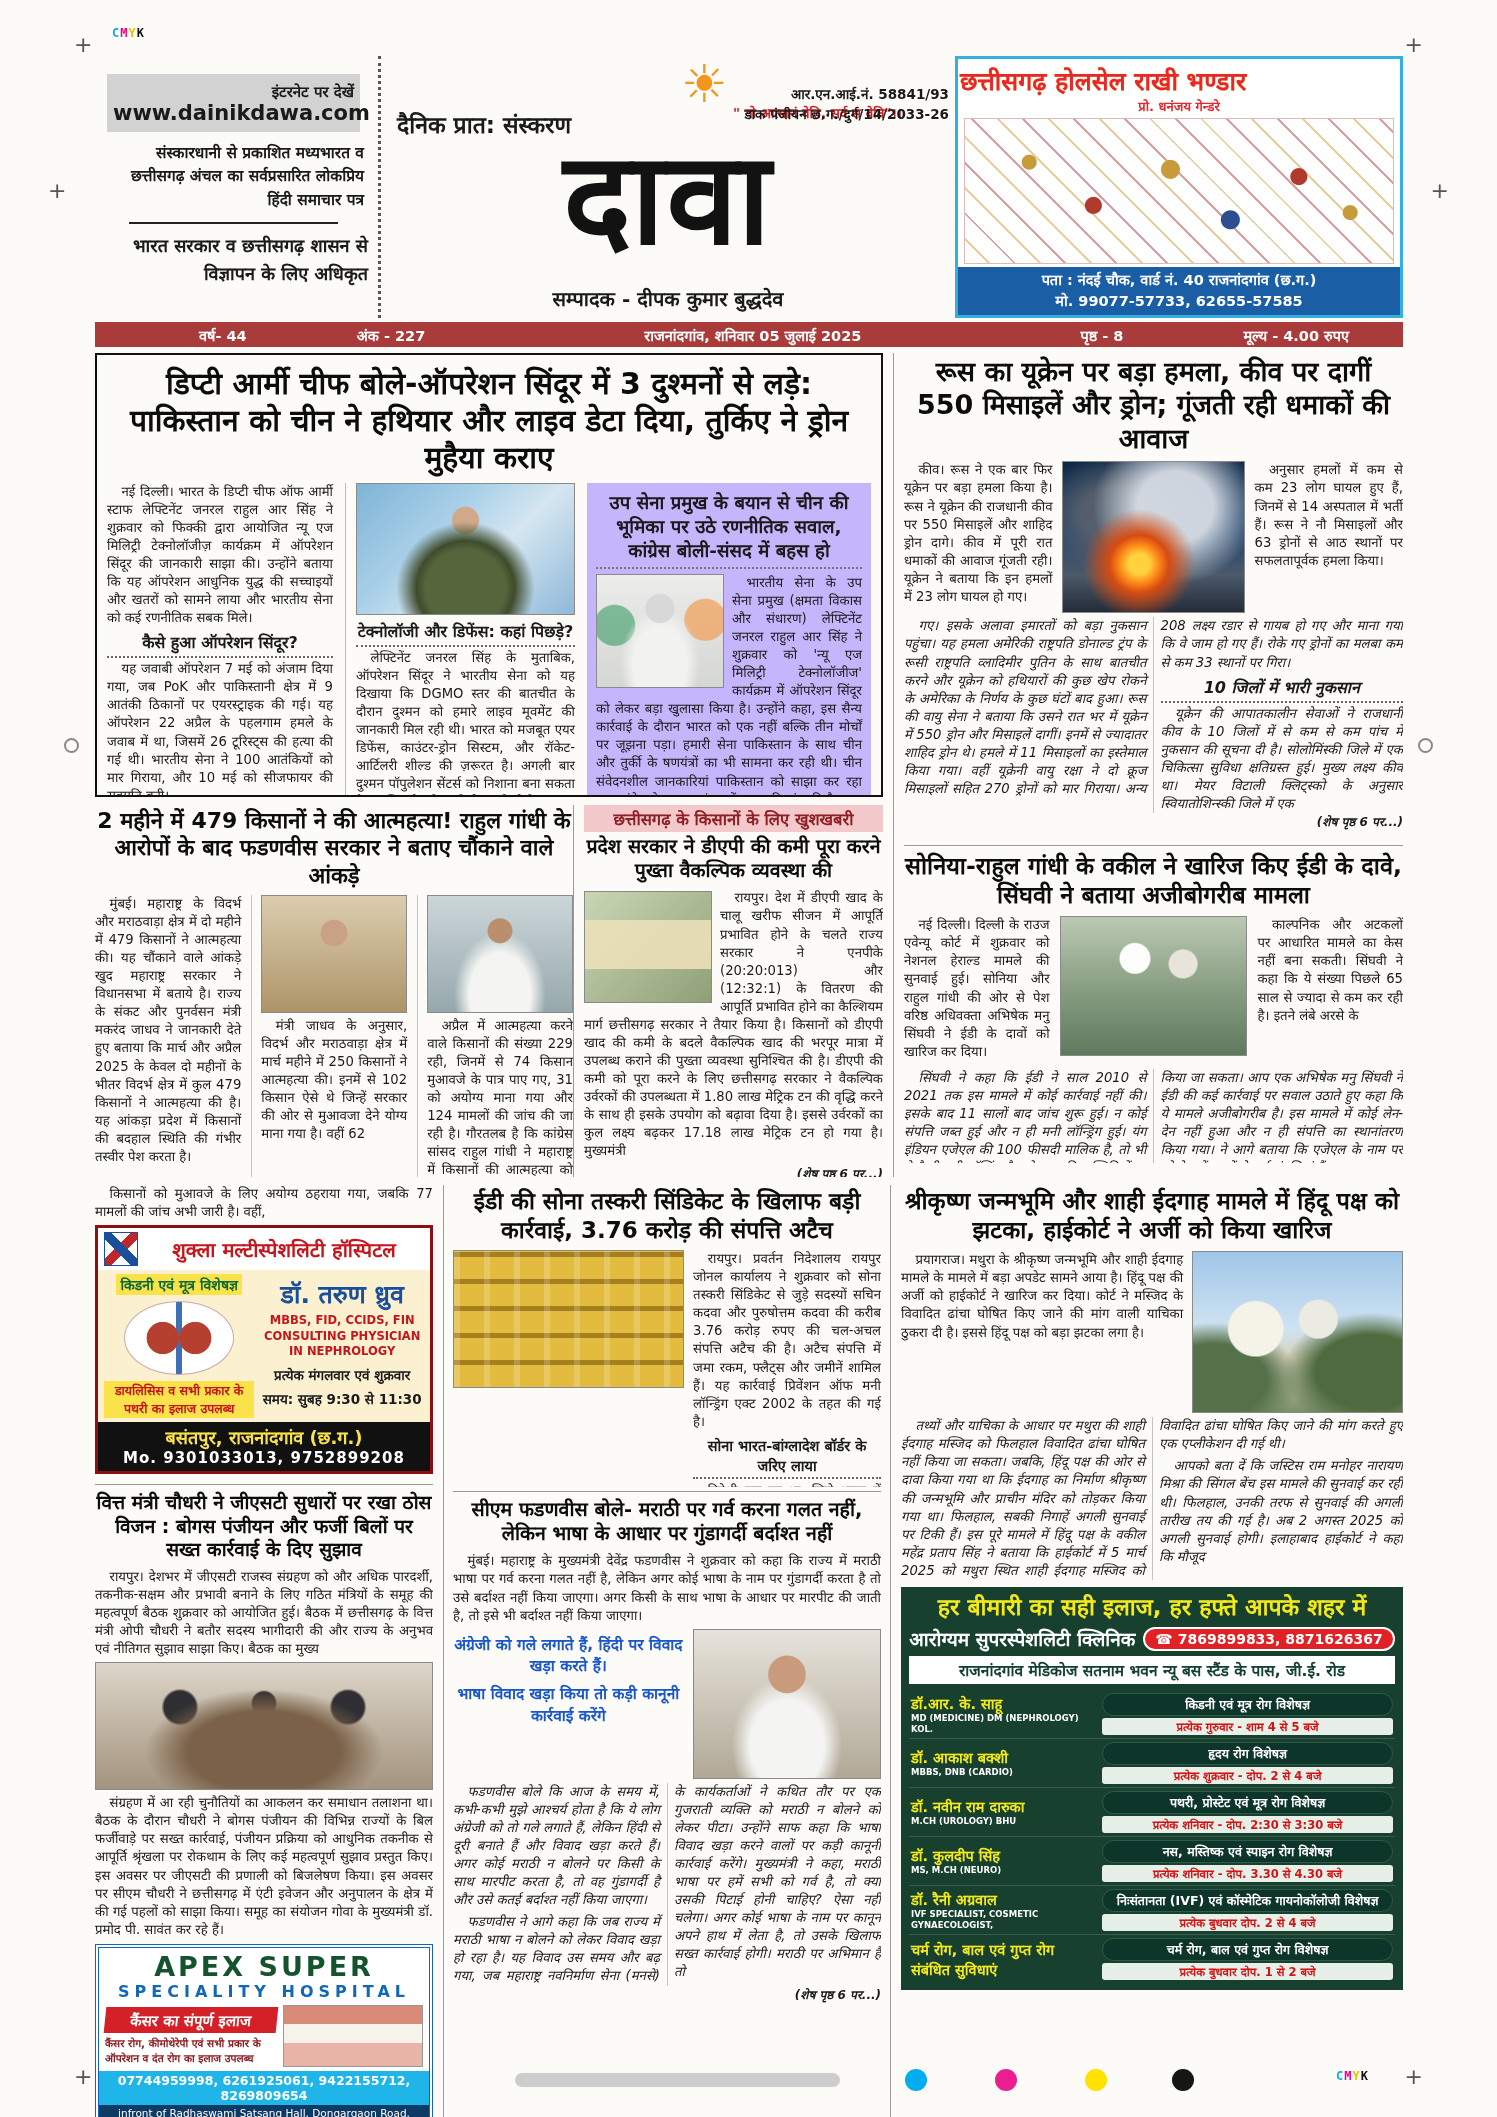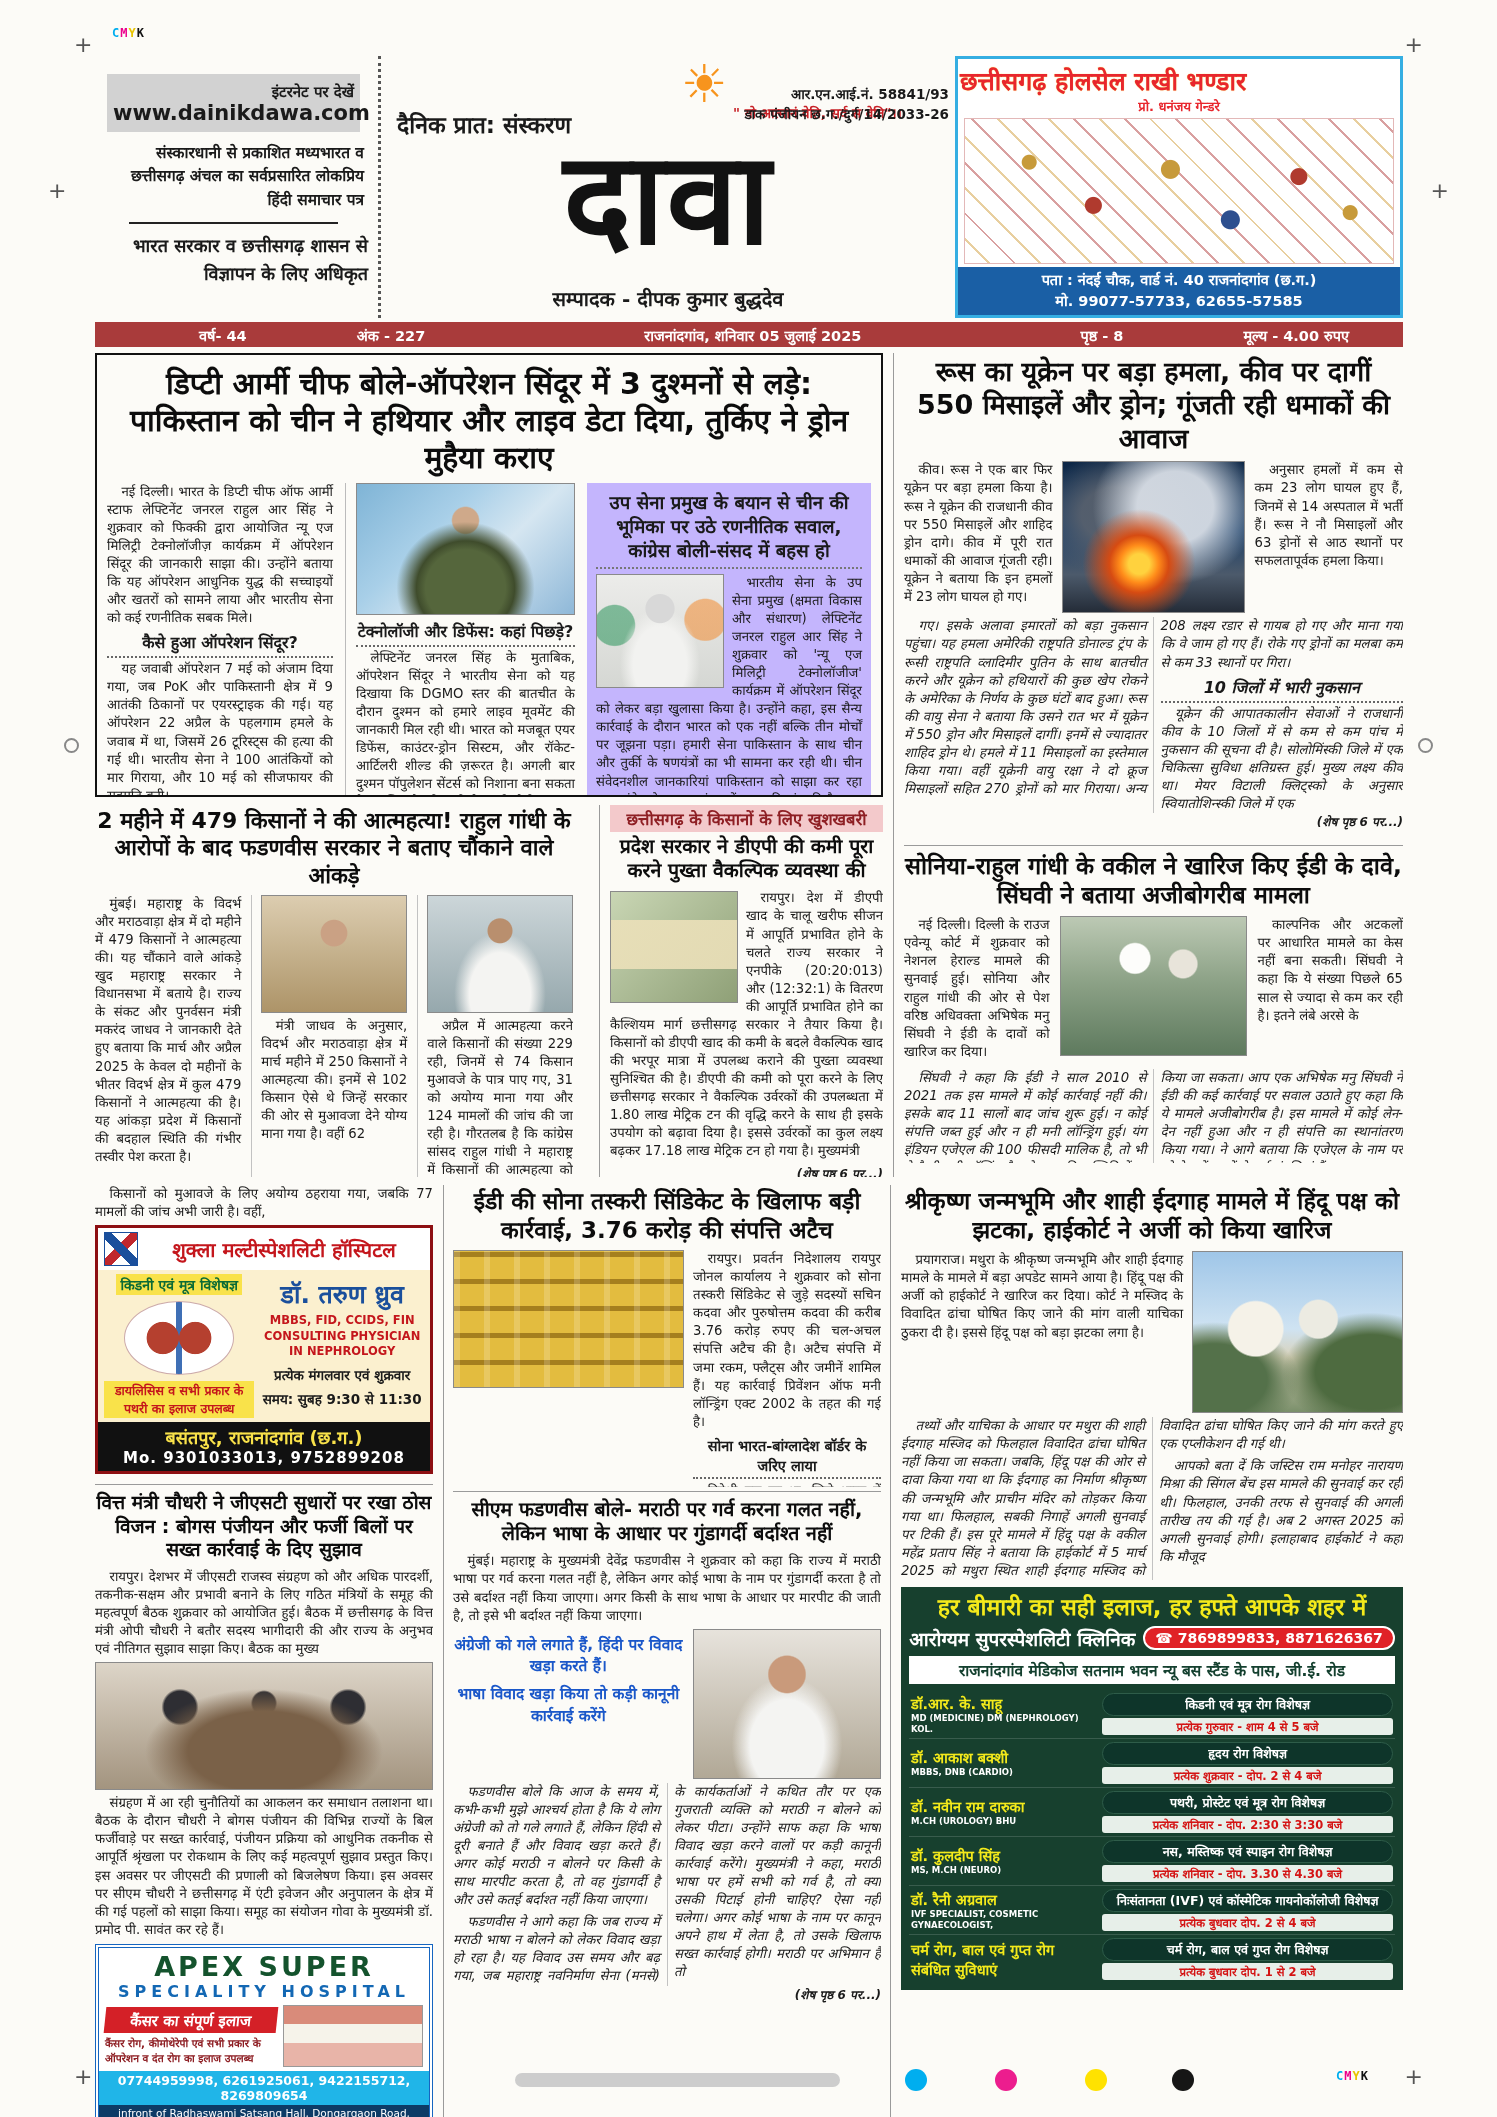--- a/index.html
+++ b/index.html
@@ -87,21 +87,21 @@
         radial-gradient(circle at 50% 28%, #cfa98a 0 9%, transparent 10%),
         linear-gradient(135deg,#7fb4d6 0%,#a8cfe8 35%,#d5e6f1 60%,#8fb8d8 100%); }
   .ph-congress { float:left; width:128px; height:114px; margin:0 8px 3px 0; border:1px solid #8a8a8a;
       background:
         radial-gradient(circle at 50% 30%, #d8d8d8 0 14%, transparent 15%),
         radial-gradient(ellipse at 50% 80%, #f2f2f0 0 30%, transparent 45%),
         radial-gradient(circle at 14% 45%, rgba(0,130,60,.45) 0 16%, transparent 17%),
         radial-gradient(circle at 86% 40%, rgba(244,130,30,.5) 0 16%, transparent 17%),
         linear-gradient(#ececea,#d5d7d3); }
 
-  .band { display:flex; gap:26px; margin-top:8px; height:372px; overflow:hidden; }
+  .band { display:flex; gap:0; margin-top:8px; height:372px; overflow:hidden; }
   .farmer { width:478px; } .farmer .headline { font-size:22px; }
   .dap { flex:1; border-left:1px solid #9a9a9a; padding-left:10px; }
   .kicker { background:#f3c9cb; color:#8e1f24; font-weight:bold; font-size:16.5px;
             text-align:center; padding:2px 0; margin-bottom:3px; }
   .dap .headline { font-size:19.5px; }
   .ph-fadnavis { height:118px; margin-bottom:4px;
       background: radial-gradient(circle at 50% 32%, #caa184 0 12%, transparent 13%),
       linear-gradient(180deg,#dccdb0,#ad9468); }
   .ph-rahul { height:118px; margin-bottom:4px;
       background: radial-gradient(circle at 50% 30%, #b98f6e 0 11%, transparent 12%),
@@ -205,21 +205,21 @@
       background:
         radial-gradient(circle at 30% 48%, #f5f2e8 0 16%, transparent 17%),
         radial-gradient(circle at 60% 42%, #ecebe2 0 12%, transparent 13%),
         radial-gradient(ellipse at 85% 75%, #4e6b40 0 22%, transparent 35%),
         radial-gradient(ellipse at 10% 80%, #54714a 0 20%, transparent 32%),
         linear-gradient(180deg,#9fc6e8 0%,#cfe3f2 48%,#d9d2ba 66%,#7a8f6a 100%); }
   .kr-row { display:flex; gap:9px; }
 
   .arogyam { margin-top:6px; background:#17402e; padding:7px 8px; color:#fff; }
   .ar-l1 { color:#f4ea1b; font-size:23px; font-weight:900; text-align:center; line-height:1.2; }
-  .ar-l2 { display:flex; align-items:flex-start; justify-content:center; gap:8px; margin:4px 0; }
+  .ar-l2 { display:flex; align-items:center; justify-content:center; gap:8px; margin:4px 0; }
   .ar-clinic { font-size:19px; font-weight:900; }
   .ar-pill { background:#e02227; border:2px solid #fff; border-radius:16px; padding:2px 10px;
              font-size:14px; font-weight:bold; white-space:nowrap; }
   .ar-addr { background:#fff; color:#14402f; font-weight:900; font-size:15.5px; text-align:center;
              padding:3px 2px; margin-bottom:6px; }
   .ar-row { display:flex; gap:8px; align-items:center; padding:3px 2px; border-bottom:1px solid rgba(255,255,255,.15); }
   .ar-name { width:38%; }
   .ar-name .nm { color:#f4ea1b; font-size:14.5px; font-weight:900; }
   .ar-name .cr { color:#fff; font-size:8.5px; font-weight:bold; line-height:1.3; }
   .ar-right { flex:1; text-align:center; }

